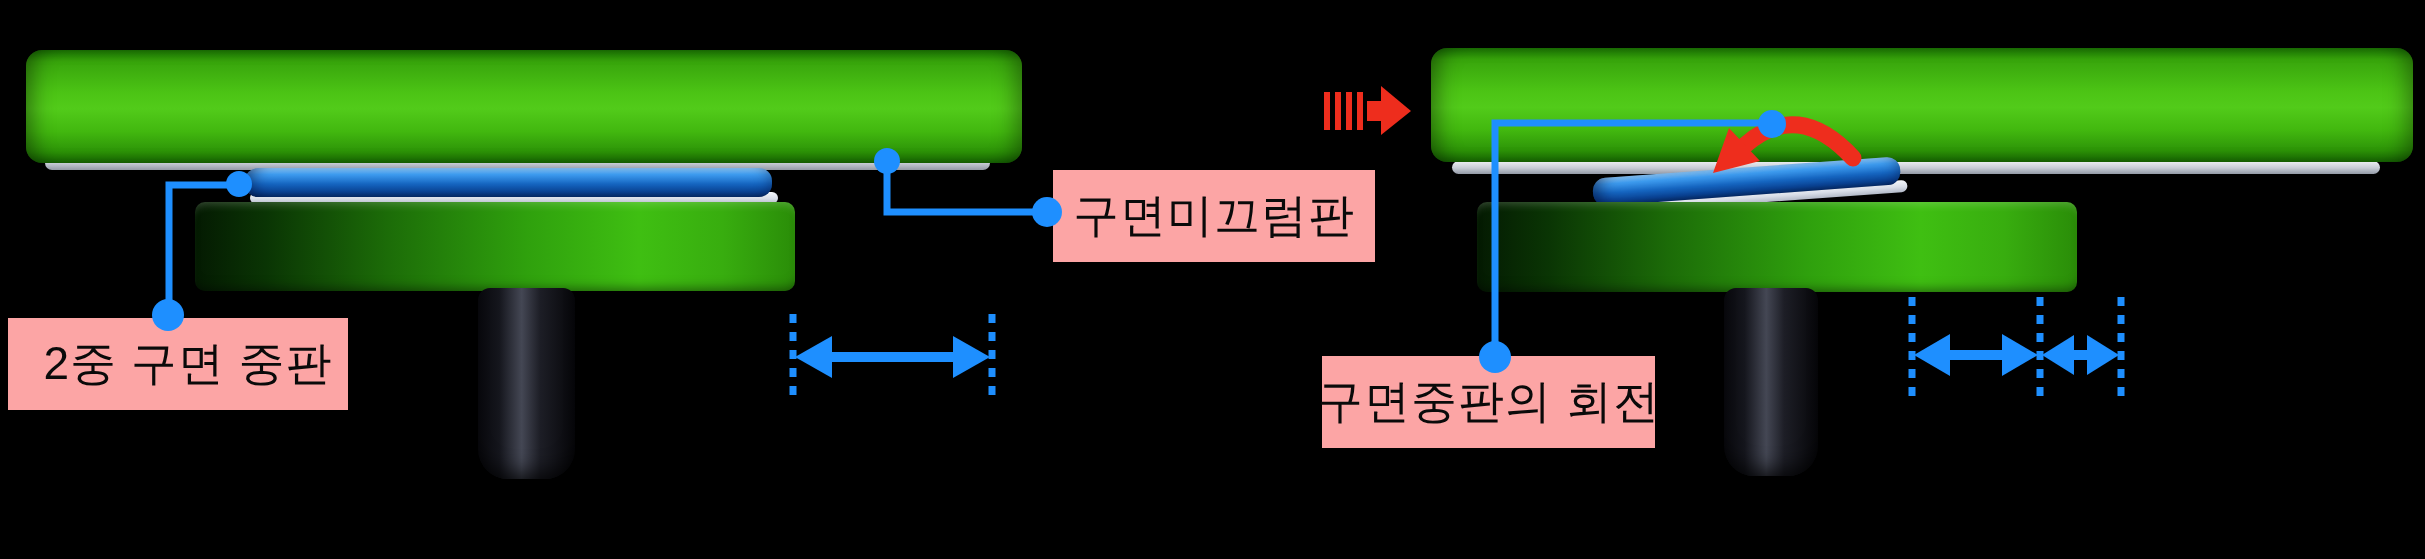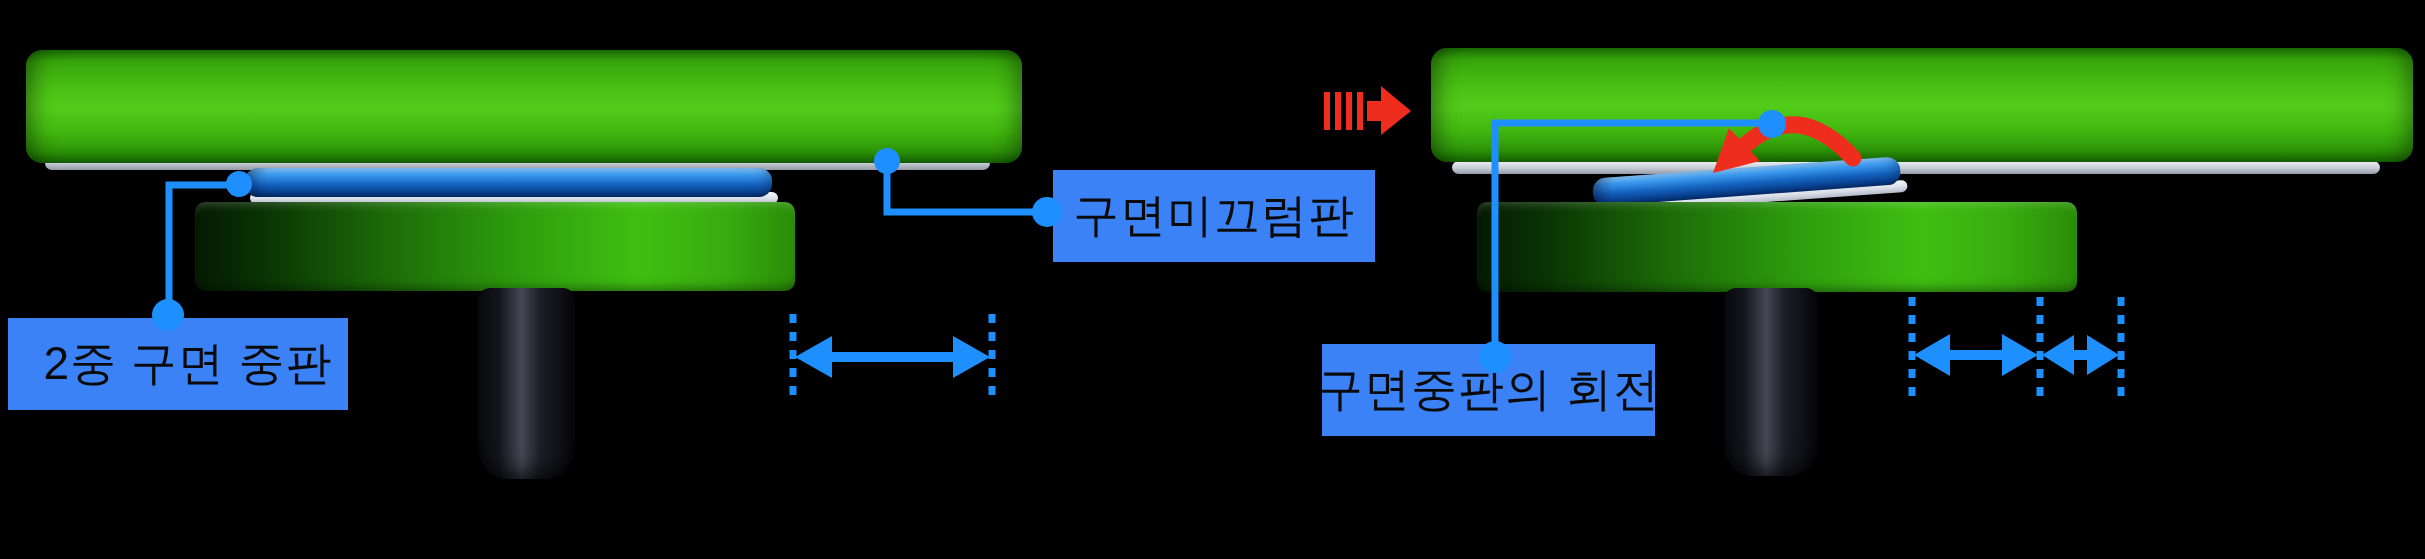--- a/index.html
+++ b/index.html
@@ -38,21 +38,21 @@
     box-shadow:inset 0 8px 10px -6px rgba(255,255,255,.22), inset 0 -10px 12px -8px rgba(0,0,0,.5);
   }
   
   .shaft{
     border-radius:12px 12px 30px 30px;
     background:linear-gradient(90deg,#08080c 0%,#15161d 22%,#444754 45%,#1d1e26 64%,#060609 100%);
     box-shadow:inset 0 -18px 20px -12px rgba(0,0,0,.8);
   }
   
   .labelbox{
-    background:#3b82f6;
+    background:#fca5a5;
     display:flex;align-items:center;justify-content:center;
     color:#0a0a0a;font-size:46px;letter-spacing:1px;white-space:nowrap;
   }
   .overlay{position:absolute;left:0;top:0;z-index:30;}
   .boxlayer{z-index:20;}
 </style>
 </head>
 <body>
 
 <div class="stage">
@@ -72,21 +72,21 @@
   </div>
   <div class="abs pedestal" style="left:1477px;top:202px;width:600px;height:90px;"></div>
   <div class="abs shaft" style="left:1724px;top:288px;width:94px;height:188px;"></div>
 
   <div class="abs labelbox boxlayer" style="left:8px;top:318px;width:320px;height:92px;padding-left:20px;">
     <span>2중 구면 중판</span>
   </div>
   <div class="abs labelbox boxlayer" style="left:1053px;top:170px;width:322px;height:92px;">
     <span>구면미끄럼판</span>
   </div>
-  <div class="abs labelbox boxlayer" style="left:1322px;top:344px;width:333px;height:92px;">
+  <div class="abs labelbox boxlayer" style="left:1322px;top:356px;width:333px;height:92px;">
     <span>구면중판의 회전</span>
   </div>
 
   <svg class="overlay" width="2425" height="559" viewBox="0 0 2425 559">
 
     <g fill="#ee2d1d">
       <rect x="1324" y="92" width="6" height="38"></rect>
       <rect x="1335" y="92" width="6" height="38"></rect>
       <rect x="1346" y="92" width="6" height="38"></rect>
       <rect x="1357" y="92" width="6" height="38"></rect>

